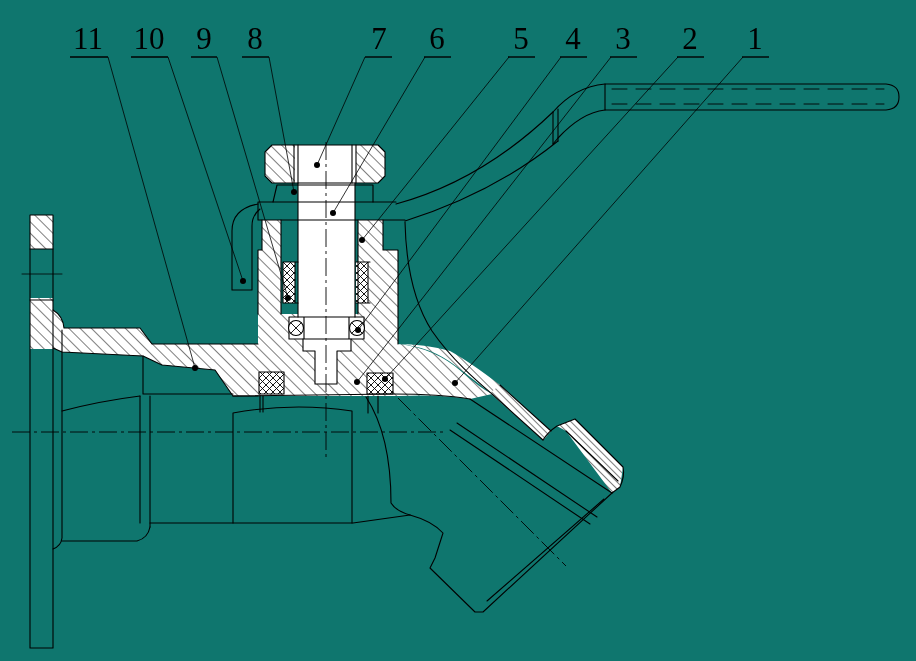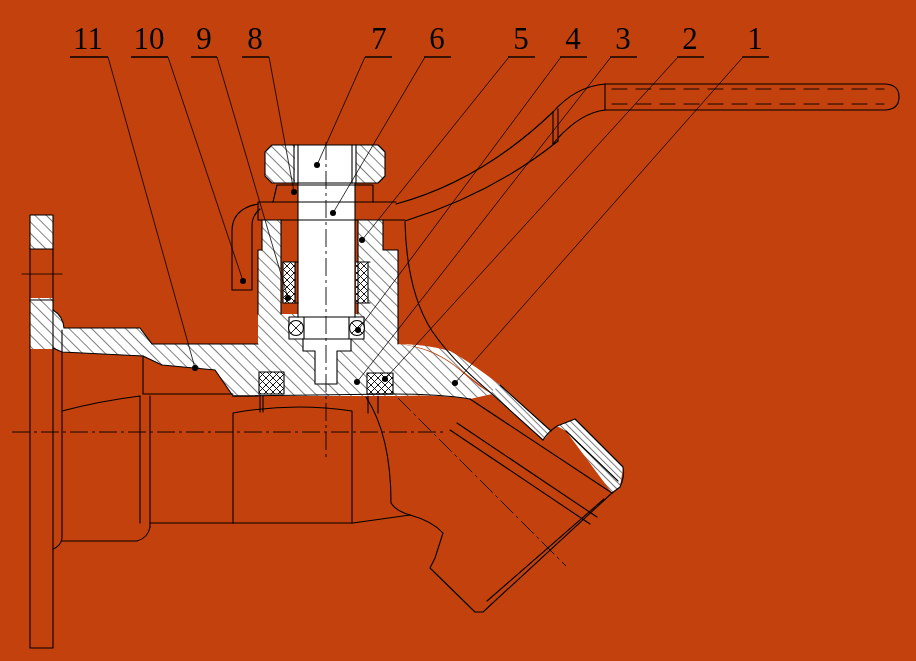--- a/index.html
+++ b/index.html
@@ -1,16 +1,16 @@
 <!DOCTYPE html>
 <html><head>
 <meta charset="utf-8">
 <style>
   html,body{margin:0;padding:0;background:#ffffff;}
-  .stage{width:916px;height:661px;position:relative;background:#c2410c;overflow:hidden;}
+  .stage{width:916px;height:661px;position:relative;background:#0f766e;overflow:hidden;}
   svg{display:block;}
   .num{font-family:"Liberation Serif","DejaVu Serif",serif;font-size:31px;fill:#000;}
 </style>
 </head>
 <body>
 
 <div class="stage">
 <svg id="drawing" width="916" height="661" viewBox="0 0 916 661">
   <defs>
     <pattern id="hatch" width="8" height="8" patternUnits="userSpaceOnUse" patternTransform="rotate(-45)">

